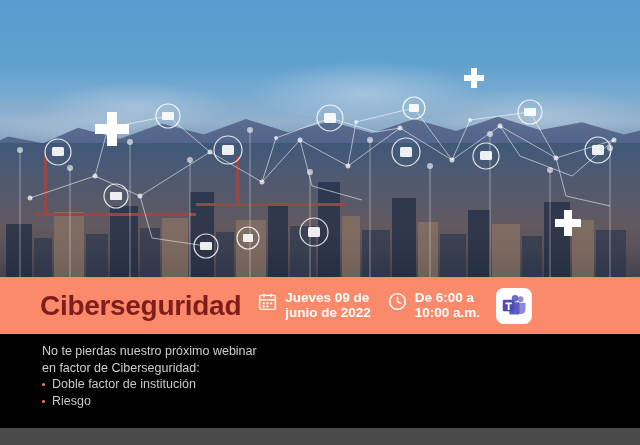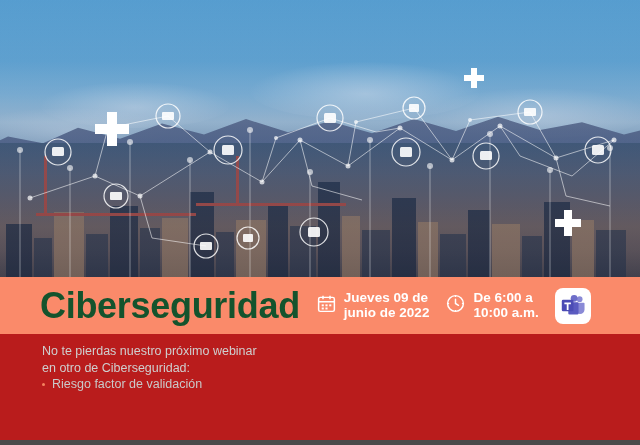--- a/index.html
+++ b/index.html
@@ -60,39 +60,39 @@
     text-shadow:0 1px 3px rgba(20,40,70,.35);
   }
 
   
   .band {
     position:absolute; left:0; top:277px; width:640px; height:57px;
     background:#fa8a6a;
     display:flex; align-items:center;
   }
   .band-title {
-    color:#14532d; font-size:36px; font-weight:bold; letter-spacing:-.3px;
+    color:#7f1d1d; font-size:28px; font-weight:bold; letter-spacing:-.3px;
     margin-left:40px;
   }
-  .band-item { display:flex; align-items:center; margin-left:16px; }
+  .band-item { display:flex; align-items:flex-start; margin-left:16px; }
   .band-item .ico { flex:0 0 auto; margin-right:7px; }
   .band-item .txt {
     color:#ffffff; font-size:13.5px; font-weight:bold; line-height:14.5px;
     white-space:pre-line;
   }
   .teams {
     width:36px; height:36px; border-radius:8px; background:#fff;
     margin-left:16px; position:relative; flex:0 0 auto;
     display:flex; align-items:center; justify-content:center;
   }
 
   
   .footer {
-    position:absolute; left:0; top:334px; width:640px; height:106px;
-    background:#b91c1c;
+    position:absolute; left:0; top:334px; width:640px; height:94px;
+    background:#000000;
   }
   .foot-left {
     position:absolute; left:42px; top:9px; width:275px;
     color:#c9c9c9; font-size:12.5px; line-height:16.6px;
   }
   .foot-left .lead { color:#cfcfcf; }
   .foot-left ul { list-style:none; }
   .foot-left li { position:relative; padding-left:10px; color:#c9c9c9; }
   .foot-left li:before {
     content:""; position:absolute; left:0; top:7px;
@@ -283,20 +283,21 @@
         <rect x="2.2" y="8.2" width="14.4" height="14.4" rx="1.6" fill="#4c4cb5"></rect>
         <path d="M5.4 11.6h8v2.1h-2.9v7.2H8.3v-7.2H5.4z" fill="#ffffff"></path>
       </svg>
     </div>
   </div>
 
   <div class="footer">
 
     <div class="foot-left">
       <div class="lead">No te pierdas nuestro próximo webinar</div>
-      <div class="lead">en otro de Ciberseguridad:</div>
+      <div class="lead">en factor de Ciberseguridad:</div>
       <ul>
-        <li>Riesgo factor de validación</li>
+        <li>Doble factor de institución</li>
+        <li>Riesgo</li>
       </ul>
     </div>
 
   </div>
 </div>
 
 </body></html>

